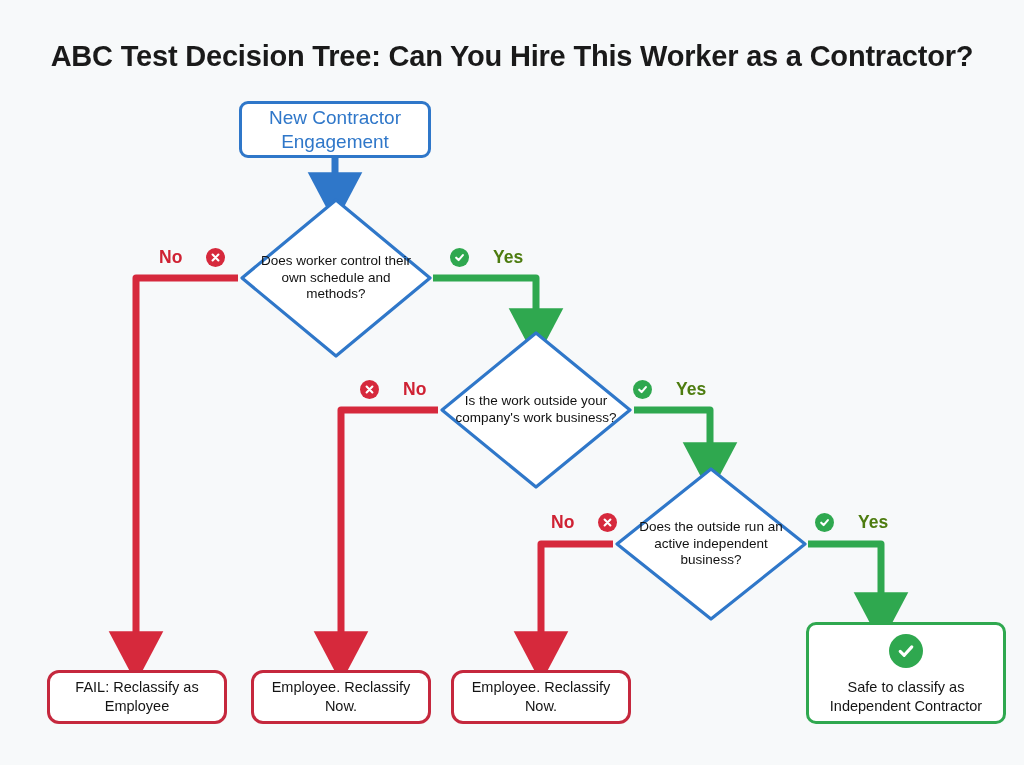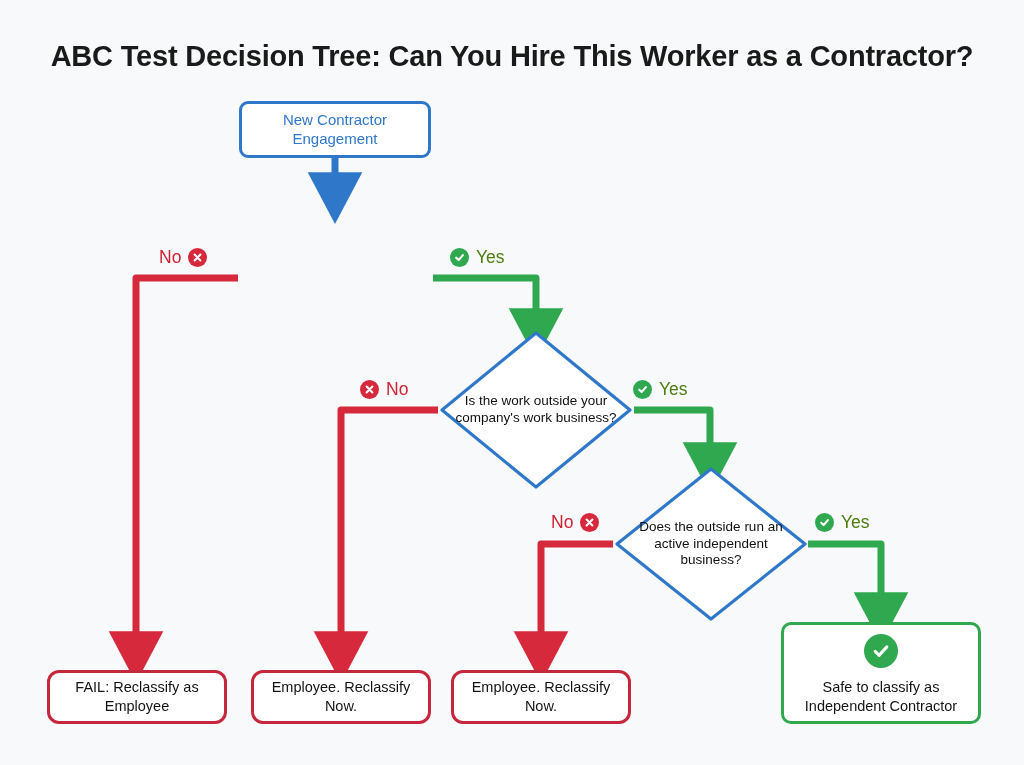--- a/index.html
+++ b/index.html
@@ -43,21 +43,21 @@
     display: flex;
     align-items: center;
     justify-content: center;
     text-align: center;
   }
   .start-node {
     border: 3px solid #2f77c9;
     border-radius: 9px;
     background: #ffffff;
     color: #2f77c9;
-    font-size: 15px;
+    font-size: 19px;
     line-height: 1.22;
     font-weight: normal;
   }
   .diamond-wrap {
     position: absolute;
   }
   .diamond-wrap svg {
     position: absolute;
     left: 0;
     top: 0;
@@ -98,23 +98,23 @@
     font-weight: 500;
     flex-direction: column;
     gap: 10px;
     padding-top: 4px;
   }
   
   .edge-label {
     position: absolute;
     display: flex;
     align-items: center;
-    gap: 7px;
+    gap: 24px;
     font-size: 17.5px;
-    font-weight: normal;
+    font-weight: bold;
     white-space: nowrap;
     text-align: center;
   }
   .edge-label.no   { color: #cf2233; }
   .edge-label.yes  { color: #4d7c0f; }
   .badge {
     display: inline-flex;
     align-items: center;
     justify-content: center;
     width: 19px;
@@ -167,20 +167,26 @@
 
     <path d="M613,544 L541,544 L541,655" stroke="#d6293c" stroke-width="7" fill="none" stroke-linejoin="round" marker-end="url(#ah-red)"></path>
 
     <path d="M808,544 L881,544 L881,616" stroke="#2fa84f" stroke-width="7" fill="none" stroke-linejoin="round" marker-end="url(#ah-green)"></path>
   </svg>
 
   <div class="node start-node" style="left:239px; top:101px; width:192px; height:57px;">
     <span>New Contractor Engagement</span>
   </div>
 
+  <div class="diamond-wrap" style="left:238px; top:196px; width:196px; height:164px;">
+    <svg width="196" height="164">
+      <polygon points="98,4 192,82 98,160 4,82" fill="#ffffff" stroke="#2f77c9" stroke-width="3.2" stroke-linejoin="round"></polygon>
+    </svg>
+    <div class="diamond-label">Does worker control their own schedule and methods?</div>
+  </div>
 
   <div class="diamond-wrap" style="left:438px; top:330px; width:196px; height:160px;">
     <svg width="196" height="160">
       <polygon points="98,3 192,80 98,157 4,80" fill="#ffffff" stroke="#2f77c9" stroke-width="3.2" stroke-linejoin="round"></polygon>
     </svg>
     <div class="diamond-label">Is the work outside your company's work business?</div>
   </div>
 
   <div class="diamond-wrap" style="left:613px; top:466px; width:196px; height:156px;">
     <svg width="196" height="156">
@@ -194,21 +200,21 @@
   </div>
 
   <div class="node result-fail" style="left:251px; top:670px; width:180px; height:54px;">
     <span>Employee. Reclassify Now.</span>
   </div>
 
   <div class="node result-fail" style="left:451px; top:670px; width:180px; height:54px;">
     <span>Employee. Reclassify Now.</span>
   </div>
 
-  <div class="node result-pass" style="left:781px; top:622px; width:200px; height:102px;">
+  <div class="node result-pass" style="left:806px; top:622px; width:200px; height:102px;">
     <span class="big-check">
       <svg width="22" height="22" viewBox="0 0 22 22" aria-hidden="true">
         <path d="M5.2,11.4 L9.2,15.3 L16.8,6.9" fill="none" stroke="#ffffff" stroke-width="3.1" stroke-linecap="round" stroke-linejoin="round"></path>
       </svg>
     </span>
     <span>Safe to classify as Independent Contractor</span>
   </div>
 
   <div class="edge-label no" style="left:159px; top:247px;">
     <span>No</span>

